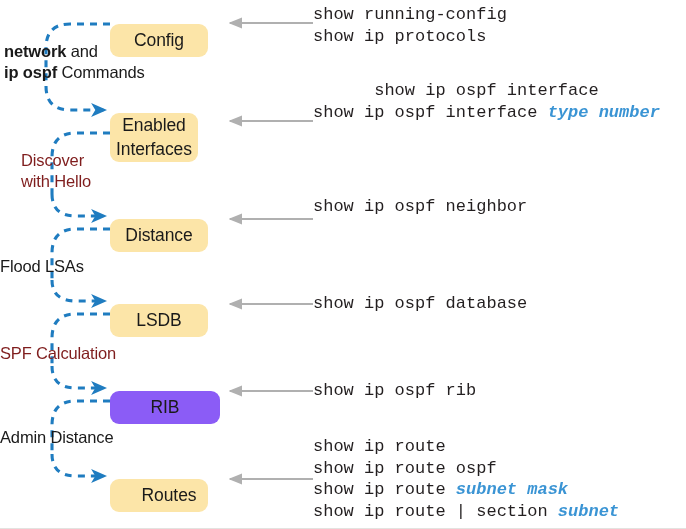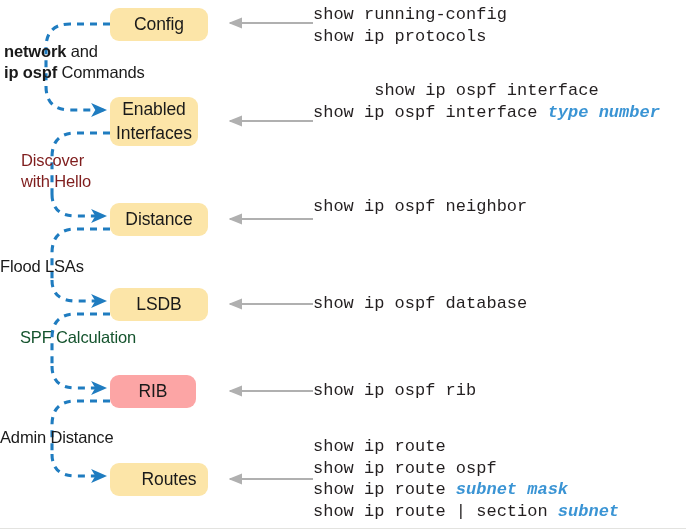--- a/index.html
+++ b/index.html
@@ -32,20 +32,21 @@
     border-radius: 9px;
     display: flex;
     align-items: center;
     justify-content: center;
     text-align: center;
     color: #1a1a1a;
     font-size: 17.5px;
     line-height: 1.32;
     letter-spacing: -0.1px;
     box-sizing: border-box;
+    margin-top: 16px;
   }
 
   
   .process-label {
     position: absolute;
     color: #1a1a1a;
     font-size: 16.5px;
     line-height: 1.28;
     letter-spacing: -0.15px;
     white-space: pre-line;
@@ -119,33 +120,33 @@
       <div class="stage-box" style="left: 110px; top: 97px; width: 88px; height: 49px; background: rgb(252, 229, 168);">
         <span style="white-space: pre-line;">Enabled
 Interfaces</span>
       </div>
       <div class="stage-box" style="left: 110px; top: 203px; width: 98px; height: 33px; background: rgb(252, 229, 168);">
         <span style="white-space: pre-line;">Distance</span>
       </div>
       <div class="stage-box" style="left: 110px; top: 288px; width: 98px; height: 33px; background: rgb(252, 229, 168);">
         <span style="white-space: pre-line;">LSDB</span>
       </div>
-      <div class="stage-box" style="left: 110px; top: 375px; width: 86px; height: 33px; background: #fca5a5;">
+      <div class="stage-box" style="left: 110px; top: 375px; width: 110px; height: 33px; background: #8b5cf6;">
         <span style="white-space: pre-line;">RIB</span>
       </div>
       <div class="stage-box" style="left: 110px; top: 463px; width: 98px; height: 33px; background: rgb(252, 229, 168);">
         <span style="white-space: pre-line; padding-left: 20px;">Routes</span>
       </div>
     </div>
 
   <div id="label-layer">
       <div class="process-label" style="left: 4px; top: 41px; color: rgb(26, 26, 26);"><b>network</b> and<br><b>ip ospf</b> Commands</div>
       <div class="process-label" style="left: 0px; top: 150px; color: #7f1d1d; padding-left: 21px;">Discover<br>with Hello</div>
       <div class="process-label" style="left: 0px; top: 256px; color: rgb(26, 26, 26);">Flood LSAs</div>
-      <div class="process-label" style="left: 0px; top: 327px; color: #14532d; margin-left: 20px;">SPF Calculation</div>
+      <div class="process-label" style="left: 0px; top: 343px; color: #7f1d1d;">SPF Calculation</div>
       <div class="process-label" style="left: 0px; top: 427px; color: rgb(26, 26, 26);">Admin Distance</div>
     </div>
 
   <div id="command-layer">
       <div class="cmd-block" style="left: 313px; top: 4px;"><div class="cmd-line"><span>show running-config</span></div><div class="cmd-line"><span>show ip protocols</span></div></div>
       <div class="cmd-block" style="left: 313px; top: 80px; text-align: center;"><div class="cmd-line"><span>show ip ospf interface</span></div><div class="cmd-line"><span>show ip ospf interface </span><span class="arg" style="color: rgb(58, 148, 212);">type number</span></div></div>
       <div class="cmd-block" style="left: 313px; top: 196px;"><div class="cmd-line"><span>show ip ospf neighbor</span></div></div>
       <div class="cmd-block" style="left: 313px; top: 293px;"><div class="cmd-line"><span>show ip ospf database</span></div></div>
       <div class="cmd-block" style="left: 313px; top: 380px;"><div class="cmd-line"><span>show ip ospf rib</span></div></div>
       <div class="cmd-block" style="left: 313px; top: 436px;"><div class="cmd-line"><span>show ip route</span></div><div class="cmd-line"><span>show ip route ospf</span></div><div class="cmd-line"><span>show ip route </span><span class="arg" style="color: rgb(58, 148, 212);">subnet mask</span></div><div class="cmd-line"><span>show ip route | section </span><span class="arg" style="color: rgb(58, 148, 212);">subnet</span></div></div>

